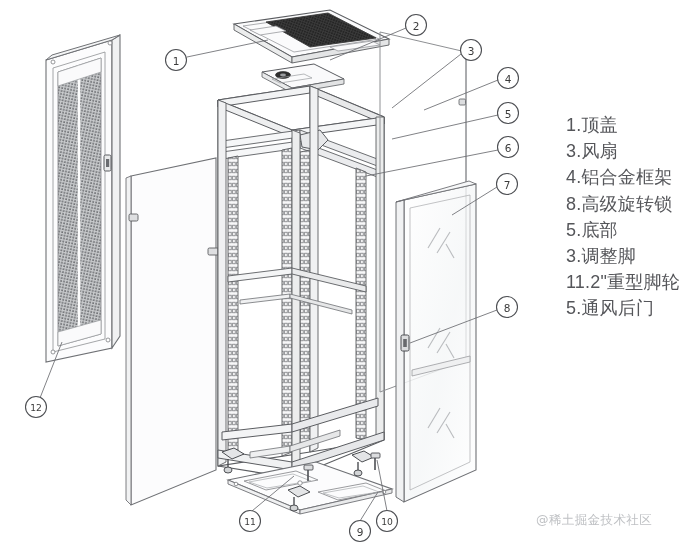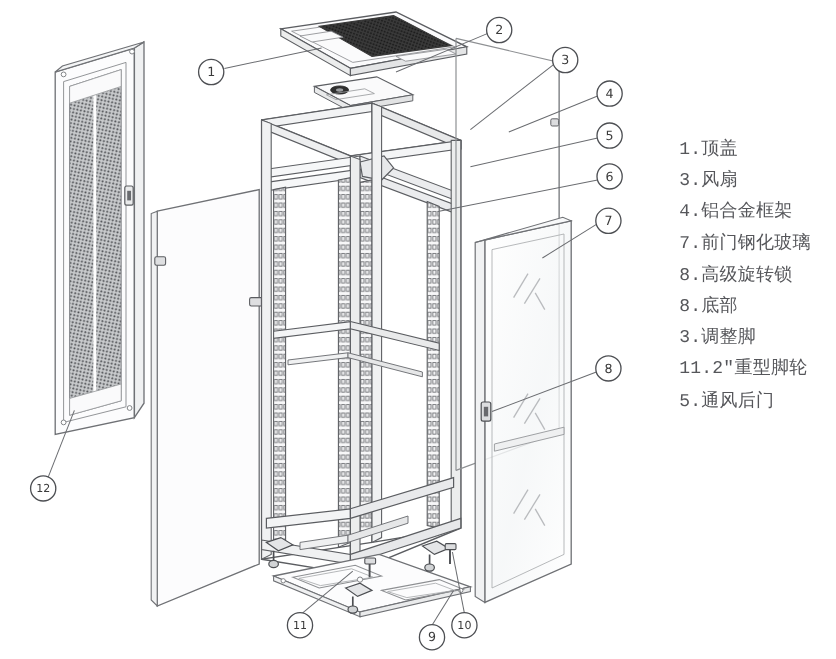--- a/index.html
+++ b/index.html
@@ -1,22 +1,22 @@
 <!DOCTYPE html>
 <html><head>
 <meta charset="utf-8">
 <style>
   html,body{margin:0;padding:0;background:#ffffff;}
   body{width:697px;height:549px;position:relative;overflow:hidden;
        font-family:"Liberation Sans","DejaVu Sans",sans-serif;color:#3a3a3a;}
   #diagram-root{position:absolute;left:0;top:0;width:697px;height:549px;}
   svg.stage{position:absolute;left:0;top:0;width:697px;height:549px;}
   .legend{position:absolute;left:566px;top:112px;width:125px;}
-  .legend-item{font-size:15px;line-height:26.2px;color:#55565a;white-space:nowrap;
-               letter-spacing:.2px;font-family:Liberation Mono, monospace;}
+  .legend-item{font-size:18px;line-height:26.2px;color:#55565a;white-space:nowrap;
+               letter-spacing:.2px;font-family:Liberation Sans, sans-serif;}
   .watermark{position:absolute;left:536px;top:512px;font-size:12.5px;color:#bfc1c4;
              letter-spacing:.4px;font-family:"DejaVu Sans","Liberation Sans",sans-serif;
              white-space:nowrap;}
   .cnum{font-size:10.5px;fill:#3b3b3b;font-family:"DejaVu Sans","Liberation Sans",sans-serif;
         text-anchor:middle;dominant-baseline:central;}
   .cnum.small{font-size:9.2px;}
 </style>
 </head>
 <body>
 
@@ -290,21 +290,21 @@
           <circle cx="36" cy="407" r="10.5" fill="#ffffff" stroke="#4d4f53" stroke-width="1.1"></circle>
           <text class="cnum small" x="36" y="407.5">12</text>
         </g>
       </g>
   </svg>
 
   <div class="legend">
     <div class="legend-item">1.顶盖</div>
     <div class="legend-item">3.风扇</div>
     <div class="legend-item">4.铝合金框架</div>
-    <div class="legend-item">7.前门钢化玻璃</div>
     <div class="legend-item">8.高级旋转锁</div>
-    <div class="legend-item">8.底部</div>
+    <div class="legend-item">5.底部</div>
     <div class="legend-item">3.调整脚</div>
     <div class="legend-item">11.2"重型脚轮</div>
     <div class="legend-item">5.通风后门</div>
   </div>
 
+  <div class="watermark">@稀土掘金技术社区</div>
 </div>
 
 </body></html>

